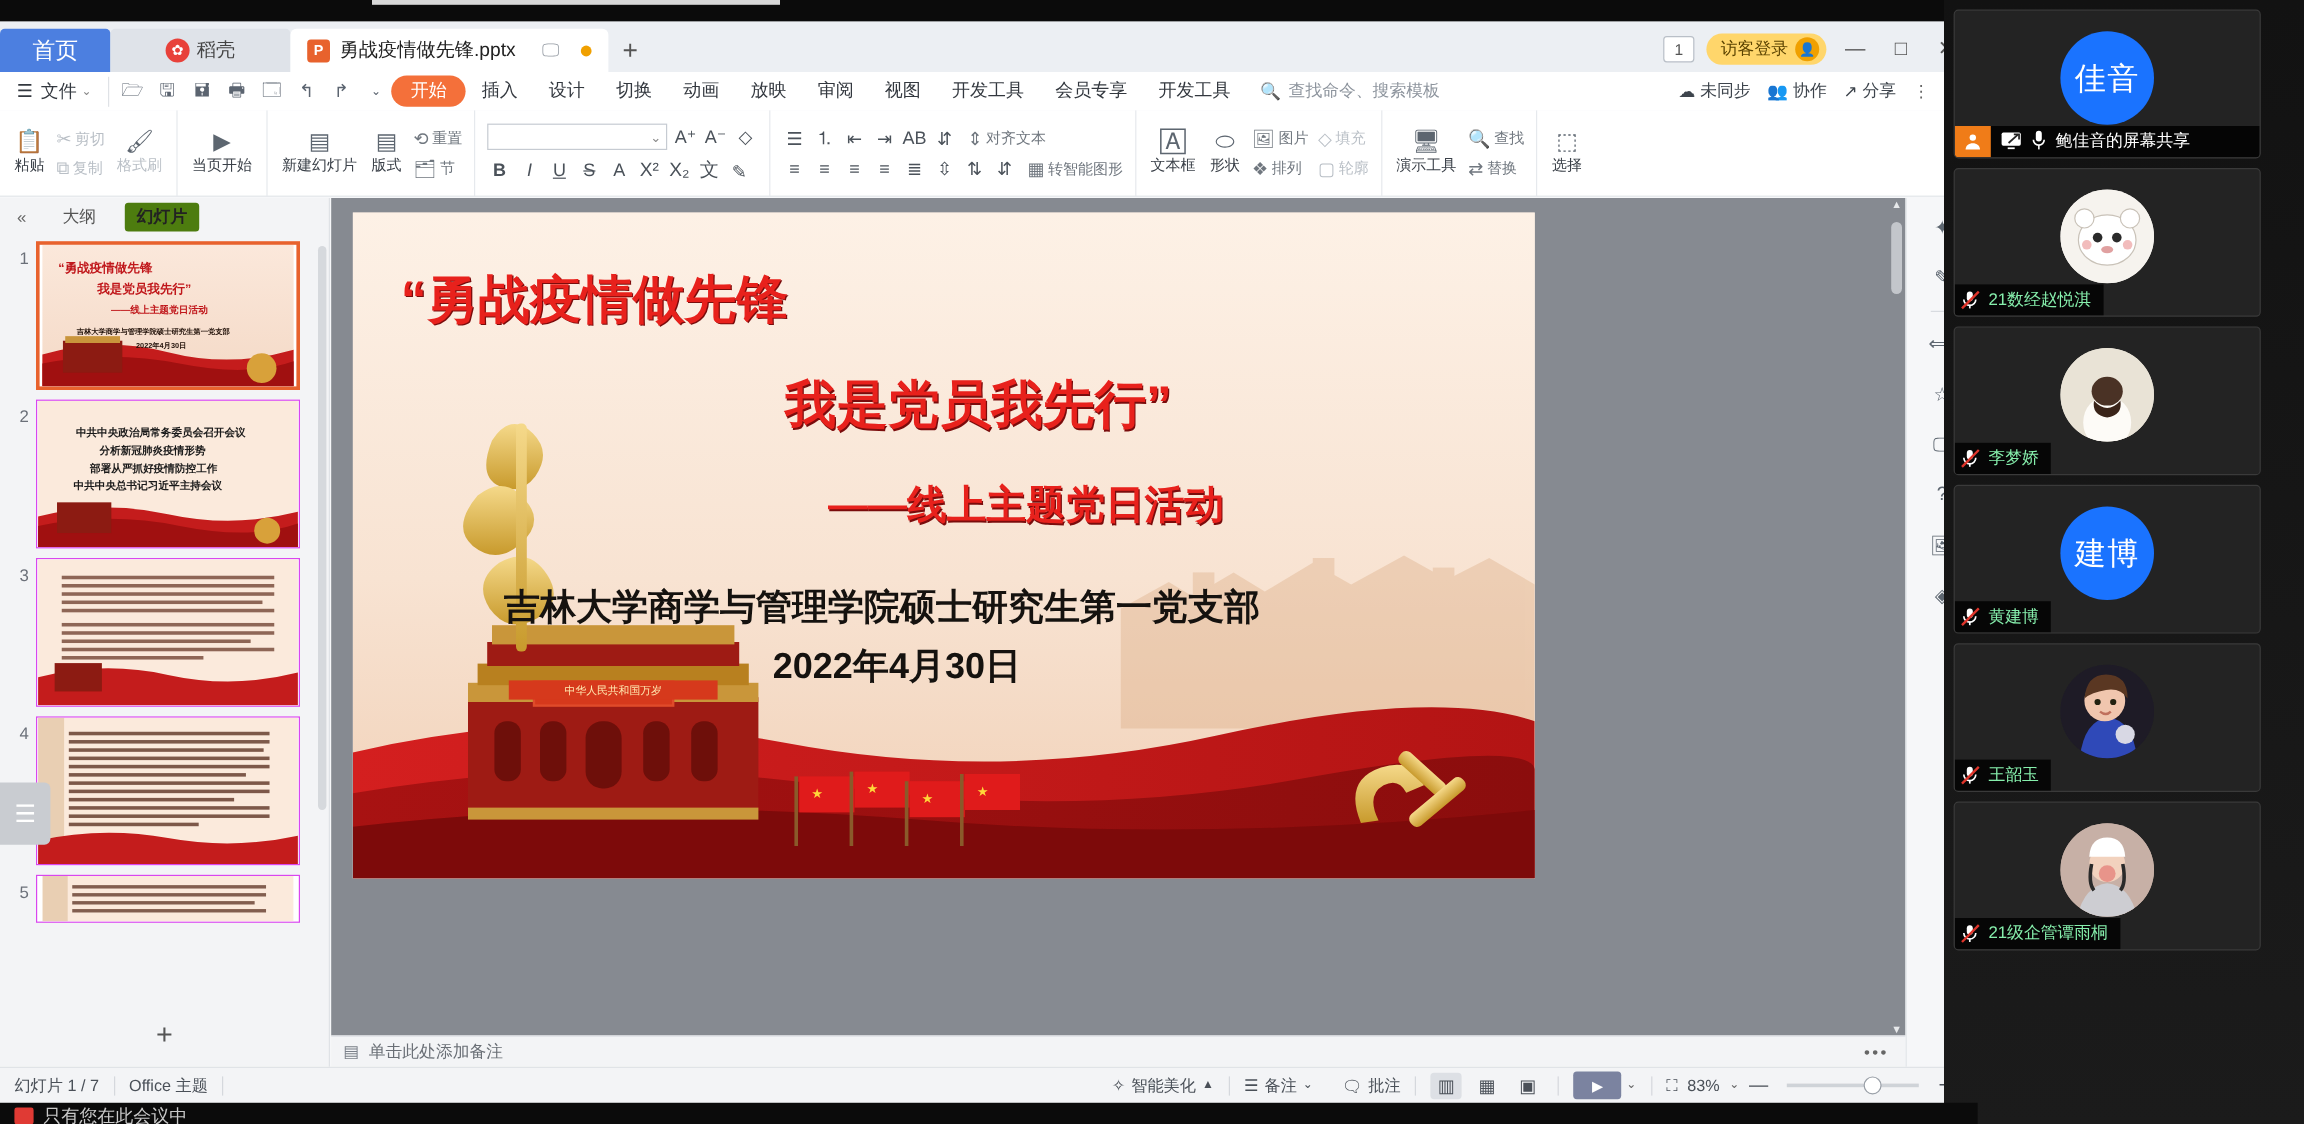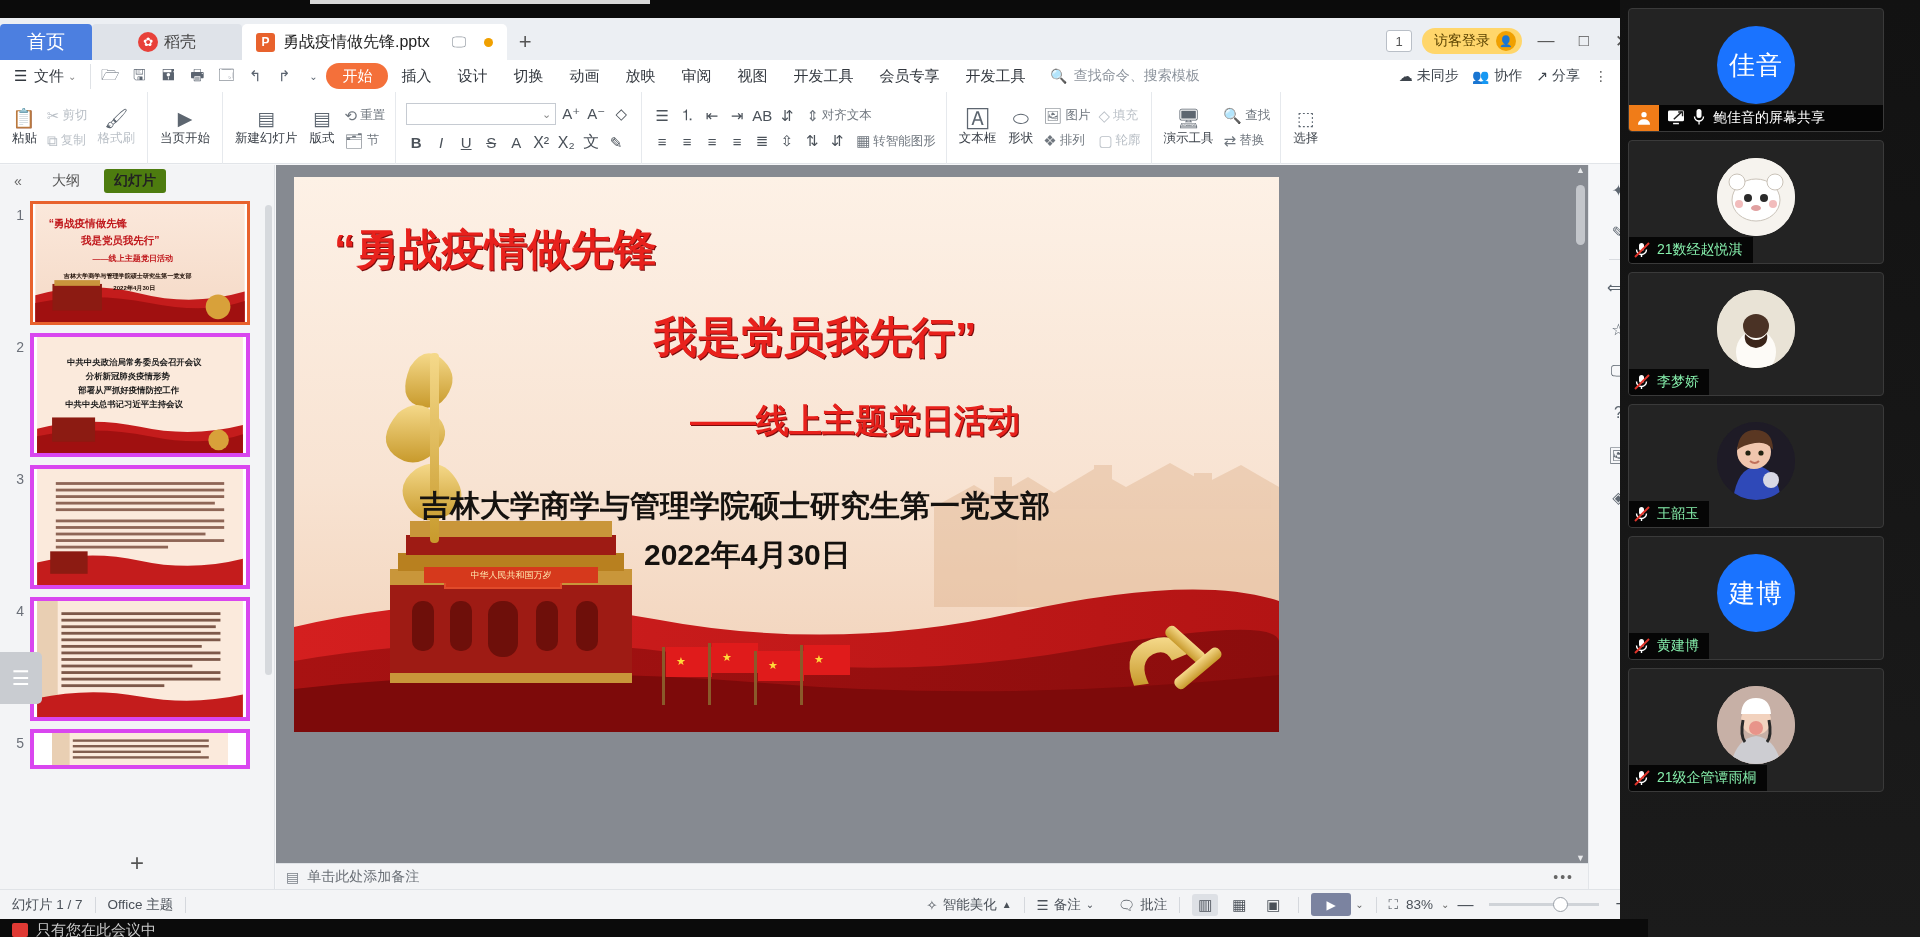--- a/index.html
+++ b/index.html
@@ -75,21 +75,21 @@
   
   .leftpanel { position:absolute; left:0; top:147px; width:275px; bottom:30px; background:#f3f4f6;
      border-right:1px solid #dfe2e6; }
   .lp-head { height:32px; display:flex; align-items:center; gap:14px; padding-left:8px; font-size:14px; color:#444;}
   .lp-collapse { color:#666; font-size:14px; width:20px; text-align:center;}
   .lp-tab { padding:3px 10px; border-radius:3px; color:#555;}
   .lp-tab.active { background:#4d7c0f; color:#222;font-weight:bold;}
   .thumbs { position:absolute; left:0; top:32px; right:0; bottom:52px; overflow:hidden; }
   .thumbrow { display:flex; gap:6px; padding:4px 12px 4px 8px; align-items:flex-start;}
   .thumbnum { width:16px; text-align:right; font-size:14px; color:#6b7079; padding-top:6px;}
-  .thumb { width:220px; height:124px; border:4px solid #d946ef; background:#fff; position:relative; overflow:hidden;}
+  .thumb { width:220px; height:124px; border:1px solid #d946ef; background:#fff; position:relative; overflow:hidden;}
   .thumb.sel { border:3px solid #e8622d; }
   .lp-foot { position:absolute; left:0; right:0; bottom:0; height:52px; display:flex; align-items:center;
      justify-content:center; font-size:24px; color:#555;}
   .lp-scroll { position:absolute; right:2px; top:40px; width:7px; height:470px; background:#d6d9dd; border-radius:4px;}
   .lp-badge { position:absolute; left:0; bottom:185px; width:42px; height:52px; background:#c9ccd1;
      border-radius:0 5px 5px 0; display:flex;align-items:center;justify-content:center;color:#fff;font-size:20px;}
 
   
   .slidearea { position:absolute; left:276px; top:147px; right:60px; bottom:56px; background:#868a91; }
   .slide { position:absolute; left:18px; top:12px; width:985px; height:555px; background:#fdf0e4; overflow:hidden;}
@@ -760,20 +760,37 @@
             <path d="M3.5 8.5a5 5 0 0010 0" stroke="#fff" stroke-width="1.4" fill="none"></path>
             <rect x="7.8" y="13" width="1.4" height="3" fill="#fff"></rect>
             <path d="M2 16 L16 2" stroke="#e0352b" stroke-width="2"></path>
           </svg>
         </span>
         <span>李梦娇</span>
       </div>
     </div>
 
     <div class="pcard">
+      <div class="circ" style="background:#1a73ff;">
+        <span>建博</span>
+      </div>
+      <div class="namebar">
+        <span class="mic">
+          <svg width="18" height="18" viewBox="0 0 18 18">
+            <rect x="6" y="2" width="5" height="8" rx="2.5" fill="#fff"></rect>
+            <path d="M3.5 8.5a5 5 0 0010 0" stroke="#fff" stroke-width="1.4" fill="none"></path>
+            <rect x="7.8" y="13" width="1.4" height="3" fill="#fff"></rect>
+            <path d="M2 16 L16 2" stroke="#e0352b" stroke-width="2"></path>
+          </svg>
+        </span>
+        <span>黄建博</span>
+      </div>
+    </div>
+
+    <div class="pcard">
       <div class="avimg" style="background:#221f2c;">
         <svg viewBox="0 0 78 78" width="78" height="78">
           <rect width="78" height="78" fill="#1e1b26"></rect>
           <path d="M16 78 q4 -32 24 -34 q20 2 24 34Z" fill="#2f49b8"></path>
           <circle cx="37" cy="30" r="17" fill="#f0c6ae"></circle>
           <path d="M20 28 q2 -20 18 -20 q18 0 18 20 q-6 -9 -18 -7 q-12 2 -18 7Z" fill="#5a3722"></path>
           <circle cx="31" cy="31" r="2.6" fill="#221"></circle>
             <circle cx="44" cy="31" r="2.6" fill="#221"></circle>
           <path d="M33 39 q5 4 9 0" stroke="#c0705c" stroke-width="2" fill="none"></path>
           <circle cx="54" cy="58" r="8" fill="#d8d8e4"></circle>
@@ -786,37 +803,20 @@
             <path d="M3.5 8.5a5 5 0 0010 0" stroke="#fff" stroke-width="1.4" fill="none"></path>
             <rect x="7.8" y="13" width="1.4" height="3" fill="#fff"></rect>
             <path d="M2 16 L16 2" stroke="#e0352b" stroke-width="2"></path>
           </svg>
         </span>
         <span>王韶玉</span>
       </div>
     </div>
 
     <div class="pcard">
-      <div class="circ" style="background:#1a73ff;">
-        <span>建博</span>
-      </div>
-      <div class="namebar">
-        <span class="mic">
-          <svg width="18" height="18" viewBox="0 0 18 18">
-            <rect x="6" y="2" width="5" height="8" rx="2.5" fill="#fff"></rect>
-            <path d="M3.5 8.5a5 5 0 0010 0" stroke="#fff" stroke-width="1.4" fill="none"></path>
-            <rect x="7.8" y="13" width="1.4" height="3" fill="#fff"></rect>
-            <path d="M2 16 L16 2" stroke="#e0352b" stroke-width="2"></path>
-          </svg>
-        </span>
-        <span>黄建博</span>
-      </div>
-    </div>
-
-    <div class="pcard">
       <div class="avimg" style="background:#c9b2a8;">
         <svg viewBox="0 0 78 78" width="78" height="78">
           <rect width="78" height="78" fill="#c7b0a6"></rect>
           <path d="M14 78 q6 -26 25 -28 q19 2 25 28Z" fill="#cdcdd2"></path>
           <circle cx="39" cy="34" r="15" fill="#f2d2be"></circle>
           <path d="M24 28 q1 -16 15 -16 q14 0 15 16 z" fill="#fff"></path>
           <path d="M26 34 q-3 16 2 22" stroke="#2a2a2a" stroke-width="3" fill="none"></path>
           <path d="M52 34 q3 16 -2 22" stroke="#2a2a2a" stroke-width="3" fill="none"></path>
           <circle cx="39" cy="42" r="7" fill="#e8948a"></circle>
         </svg>

